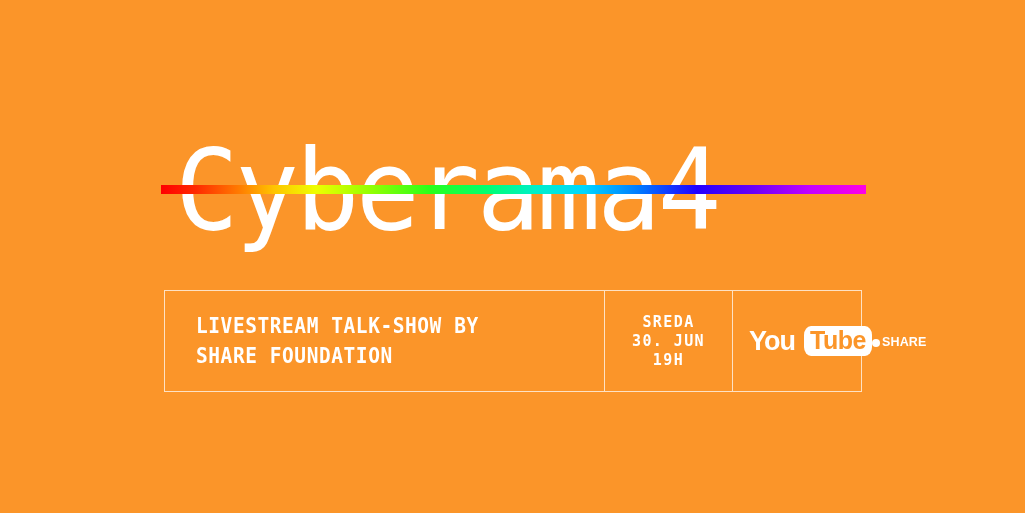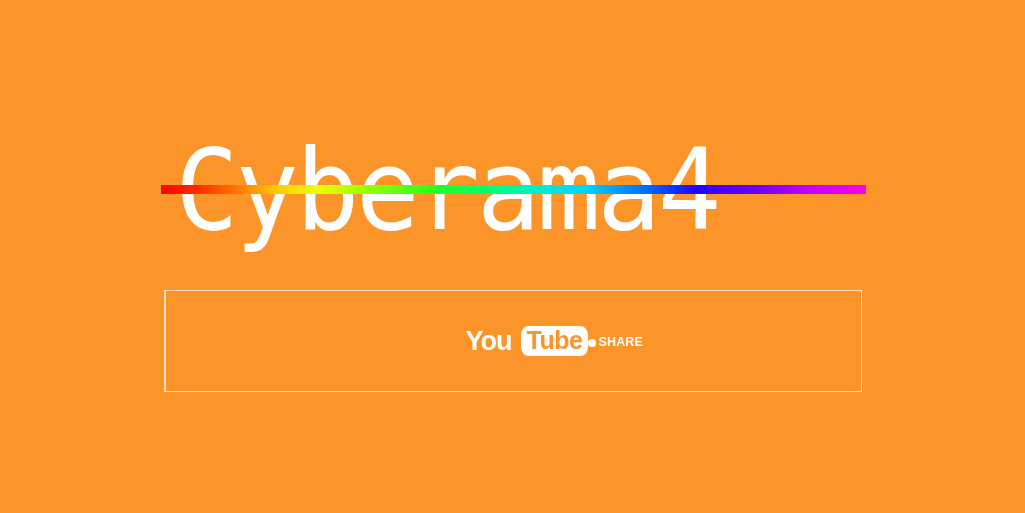--- a/index.html
+++ b/index.html
@@ -189,21 +189,32 @@
 
 <div id="poster">
 
   <div class="title-block">
     <h1 class="title-text">Cyberama4</h1>
     <div class="rainbow-rule"></div>
   </div>
 
   <div class="info-bar">
 
-
+    <div class="info-cell cell-headline">
+      <div class="headline-text">LIVESTREAM TALK-SHOW BY
+SHARE FOUNDATION</div>
+    </div>
+
+    <div class="info-cell cell-date cell-divider">
+      <div class="date-stack">
+        <div>SREDA</div>
+        <div>30. JUN</div>
+        <div>19H</div>
+      </div>
+    </div>
 
     <div class="info-cell cell-logo cell-divider">
       <div class="yt-logo">
         <div class="yt-wordmark">
           <span class="yt-you">You</span>
           <span class="yt-tube-box">
             <span class="yt-tube">Tube</span>
           </span>
         </div>
         <div class="yt-live-row">

